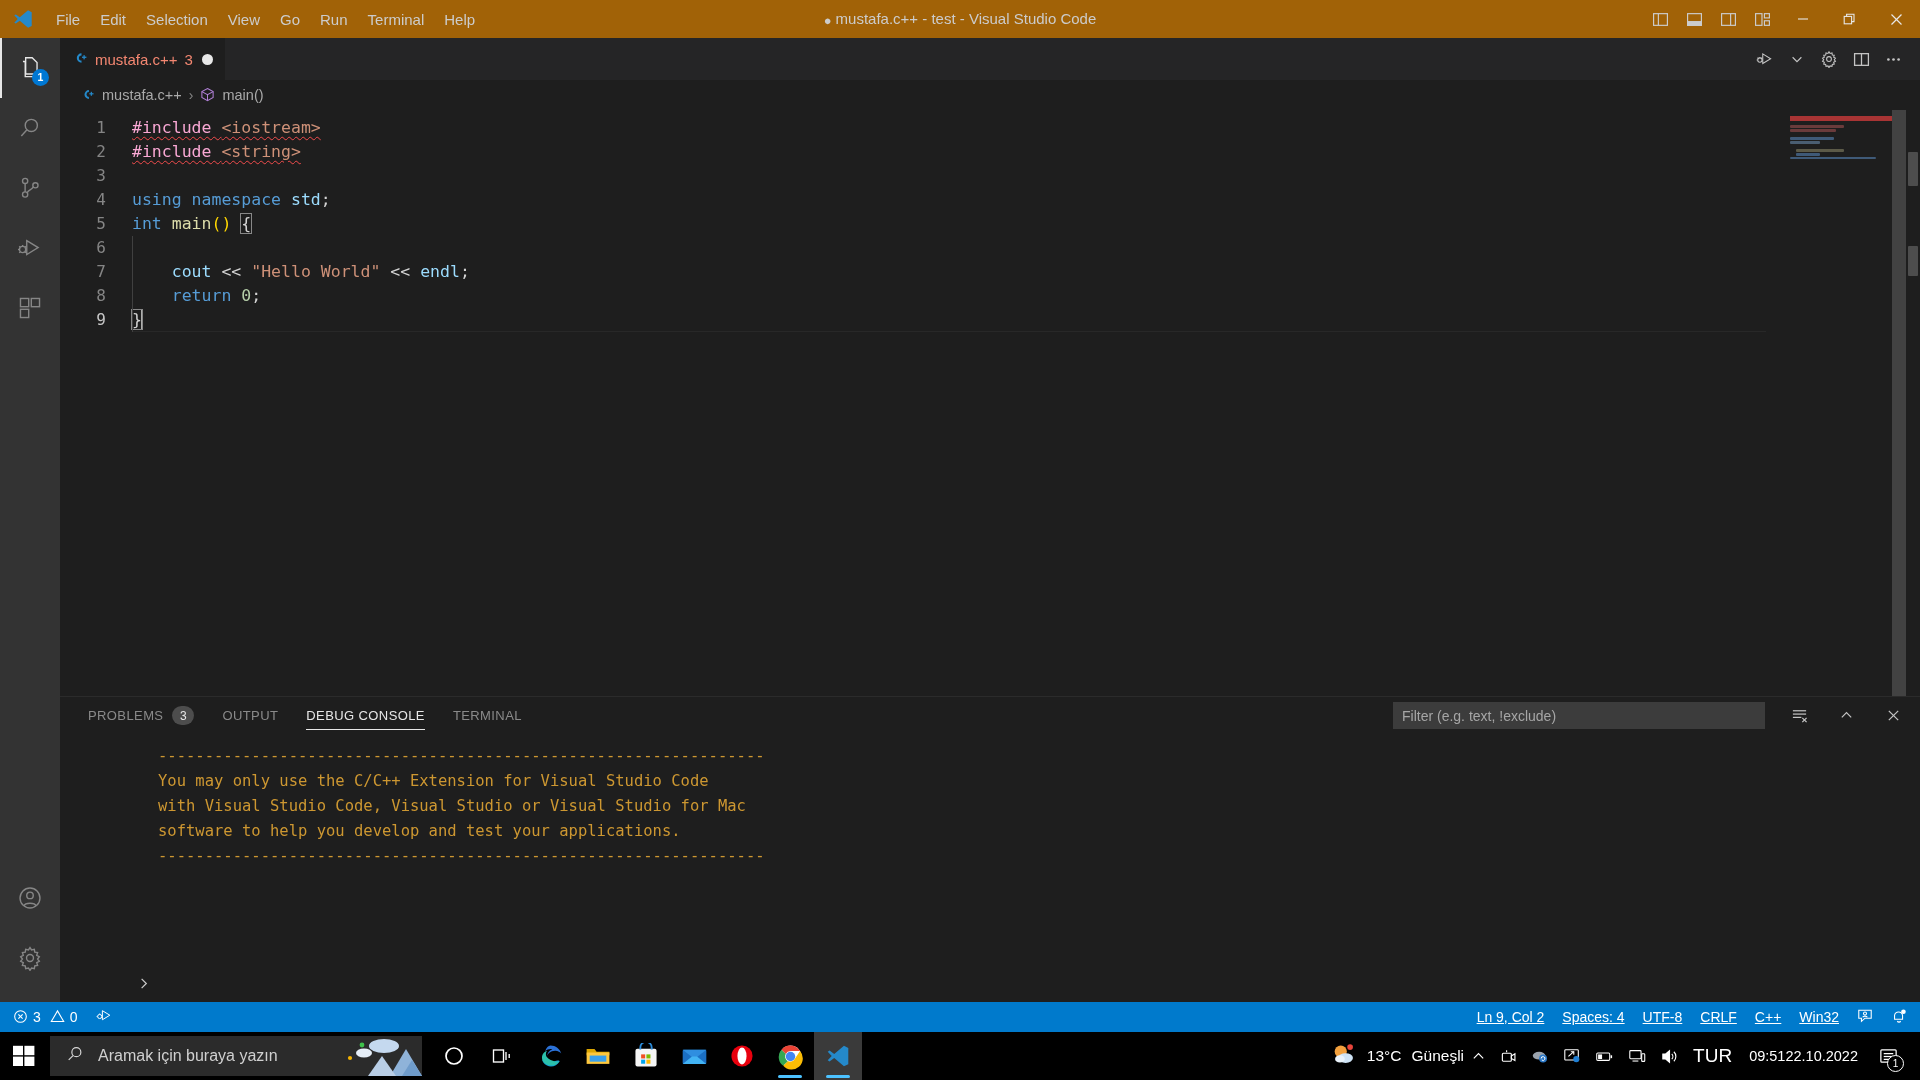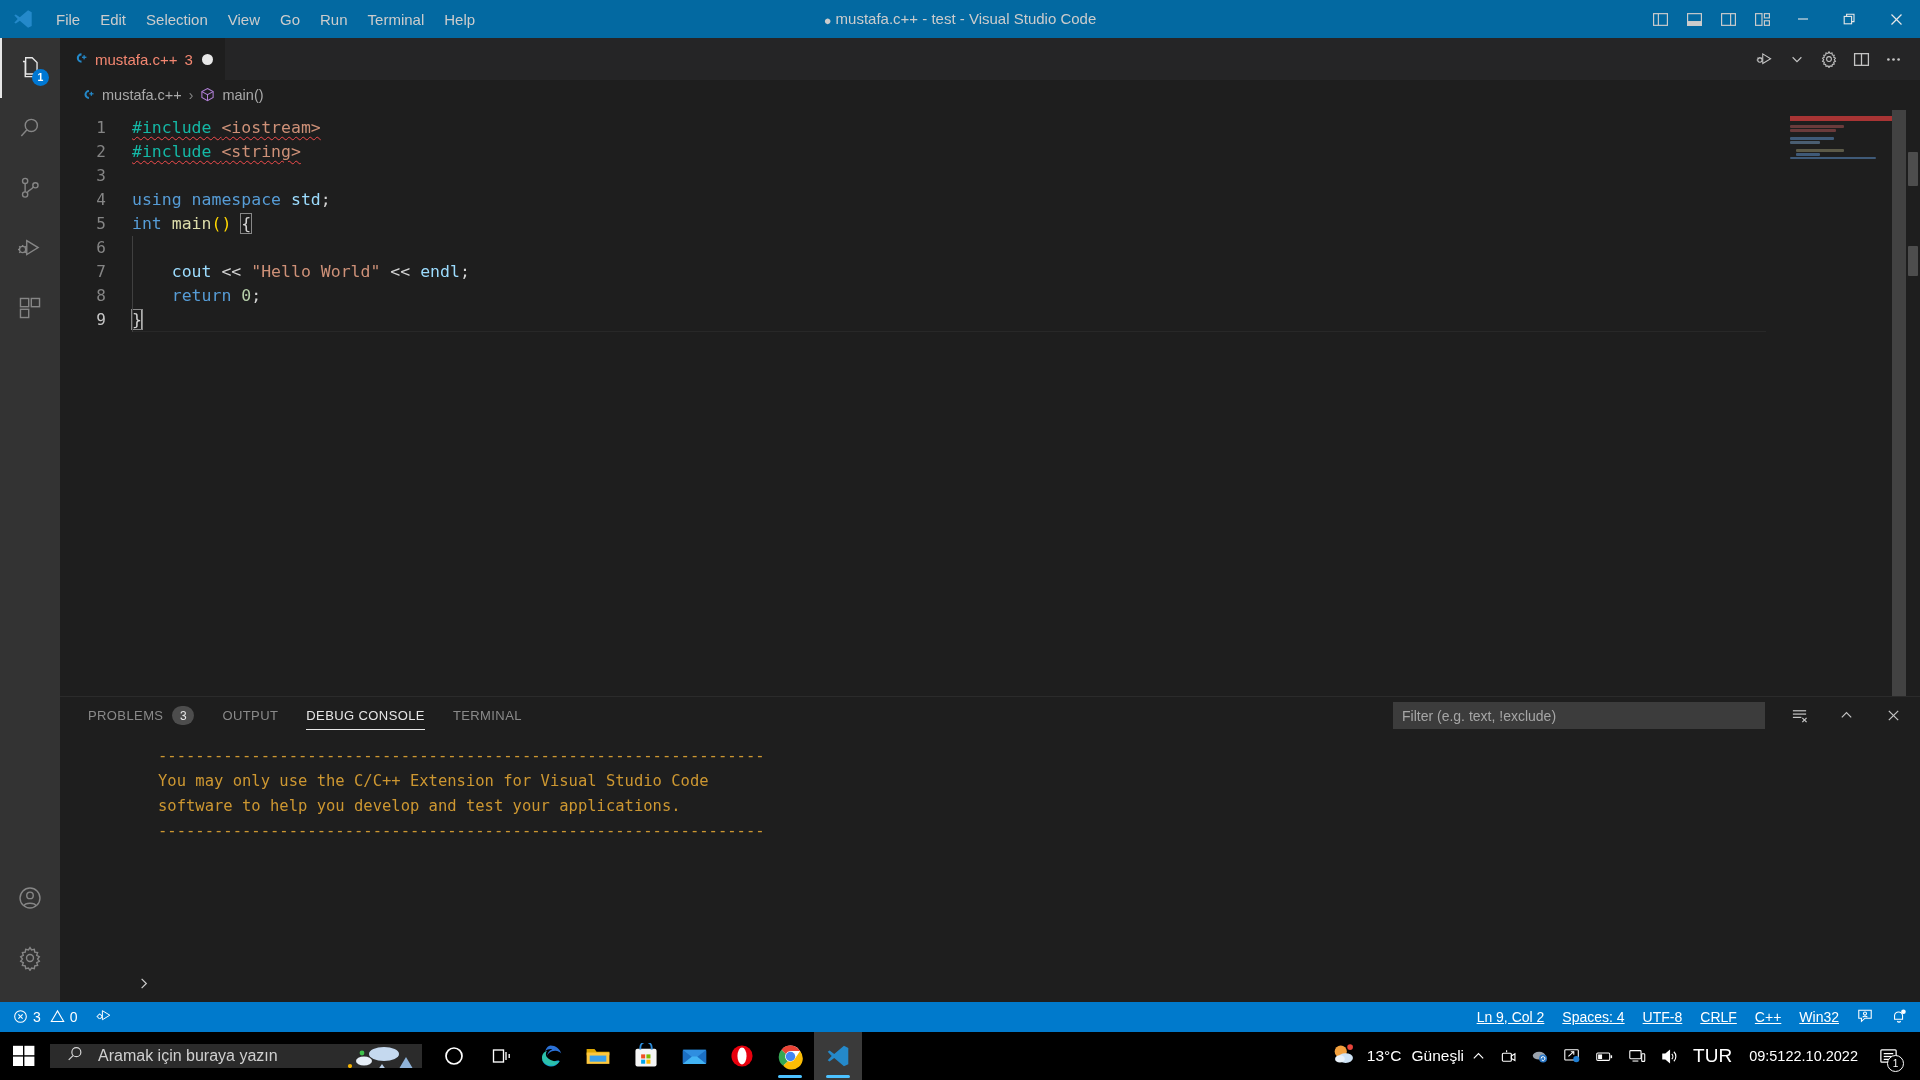--- a/index.html
+++ b/index.html
@@ -6,21 +6,21 @@
   html, body {
     width: 1920px; height: 1080px; overflow: hidden;
     background: #1e1e1e;
     font-family: "Liberation Sans", sans-serif;
     -webkit-font-smoothing: antialiased;
   }
   .app { position: relative; width: 1920px; height: 1080px; display: flex; flex-direction: column; }
 
   
   .titlebar {
-    height: 38px; background: #0369a1; color: #cccccc;
+    height: 38px; background: #a16207; color: #cccccc;
     display: flex; align-items: center; flex: 0 0 38px;
     position: relative; user-select: none;
   }
   .vscode-logo { width: 46px; display: flex; align-items: center; justify-content: center; }
   .menu { display: flex; align-items: center; height: 100%; }
   .menu-item {
     padding: 0 10px; height: 100%; display: flex; align-items: center;
     font-size: 15px; color: #cccccc; cursor: default; white-space: nowrap;
   }
   .title-center {
@@ -96,21 +96,21 @@
     width: 72px; text-align: right; padding-right: 26px; color: #858585;
     font-size: 16px; flex: 0 0 72px; font-family: "DejaVu Sans Mono", monospace;
   }
   .ln.cur { color: #c6c6c6; }
   .ctext { white-space: pre; color: #d4d4d4; position: relative; }
   .indent-guide {
     position: absolute; left: 0; top: 0; bottom: 0; width: 1px; background: #404040;
   }
 
   .kw      { color: #569cd6; }
-  .pre     { color: #14b8a6; }   
+  .pre     { color: #f9a8d4; }   
   .str     { color: #ce9178; }   
   .fn      { color: #dcdcaa; }   
   .id      { color: #9cdcfe; }   
   .num     { color: #b5cea8; }   
   .op      { color: #d4d4d4; }
   .brk-y   { color: #ffd700; }
   .squig {
     text-decoration: underline wavy #f14c4c;
     text-underline-offset: 3px;
     text-decoration-thickness: 1px;
@@ -179,21 +179,21 @@
   .sb-item { display:flex; align-items:center; gap:5px; padding: 0 9px; height:100%; white-space:nowrap;}
   .sb-right { margin-left:auto; display:flex; align-items:center;text-decoration:underline; }
 
   
   .taskbar {
     height: 48px; flex: 0 0 48px; background:#000000; display:flex; align-items:center;
     color:#ffffff;
   }
   .start-btn { width: 48px; height:48px; display:flex; align-items:center; justify-content:center; }
   .search-box {
-    width: 372px; height: 24px; background:#2b2b2b; display:flex; align-items:center;
+    width: 372px; height: 40px; background:#2b2b2b; display:flex; align-items:center;
     gap: 14px; padding-left: 16px; color:#d0d0d0; font-size: 16px; margin-left:2px;
     position: relative; overflow:hidden;
   }
   .search-art {
     position:absolute; right:0; top:0; bottom:0; width: 90px;
   }
   .tb-icons { display:flex; align-items:center; margin-left: 8px; }
   .tb-icon { width: 48px; height: 48px; display:flex; align-items:center; justify-content:center; position:relative; }
   .tb-icon.running::after {
     content:''; position:absolute; bottom:2px; left: 12px; right:12px; height: 3px;
@@ -516,20 +516,21 @@
                 <line x1="3" y1="3" x2="13" y2="13"></line>
                   <line x1="13" y1="3" x2="3" y2="13"></line>
               </svg>
             </div>
           </div>
         </div>
         <div class="console-body">
           <div id="console-lines">
               <div>-----------------------------------------------------------------</div>
               <div>You may only use the C/C++ Extension for Visual Studio Code</div>
+              <div>with Visual Studio Code, Visual Studio or Visual Studio for Mac</div>
               <div>software to help you develop and test your applications.</div>
               <div>-----------------------------------------------------------------</div>
             </div>
           <div class="chev-btn">
             <svg width="15" height="15" viewBox="0 0 16 16" fill="none" stroke="#cccccc" stroke-width="1.3">
               <polyline points="6,3 11,8 6,13"></polyline>
             </svg>
           </div>
         </div>
       </div>

